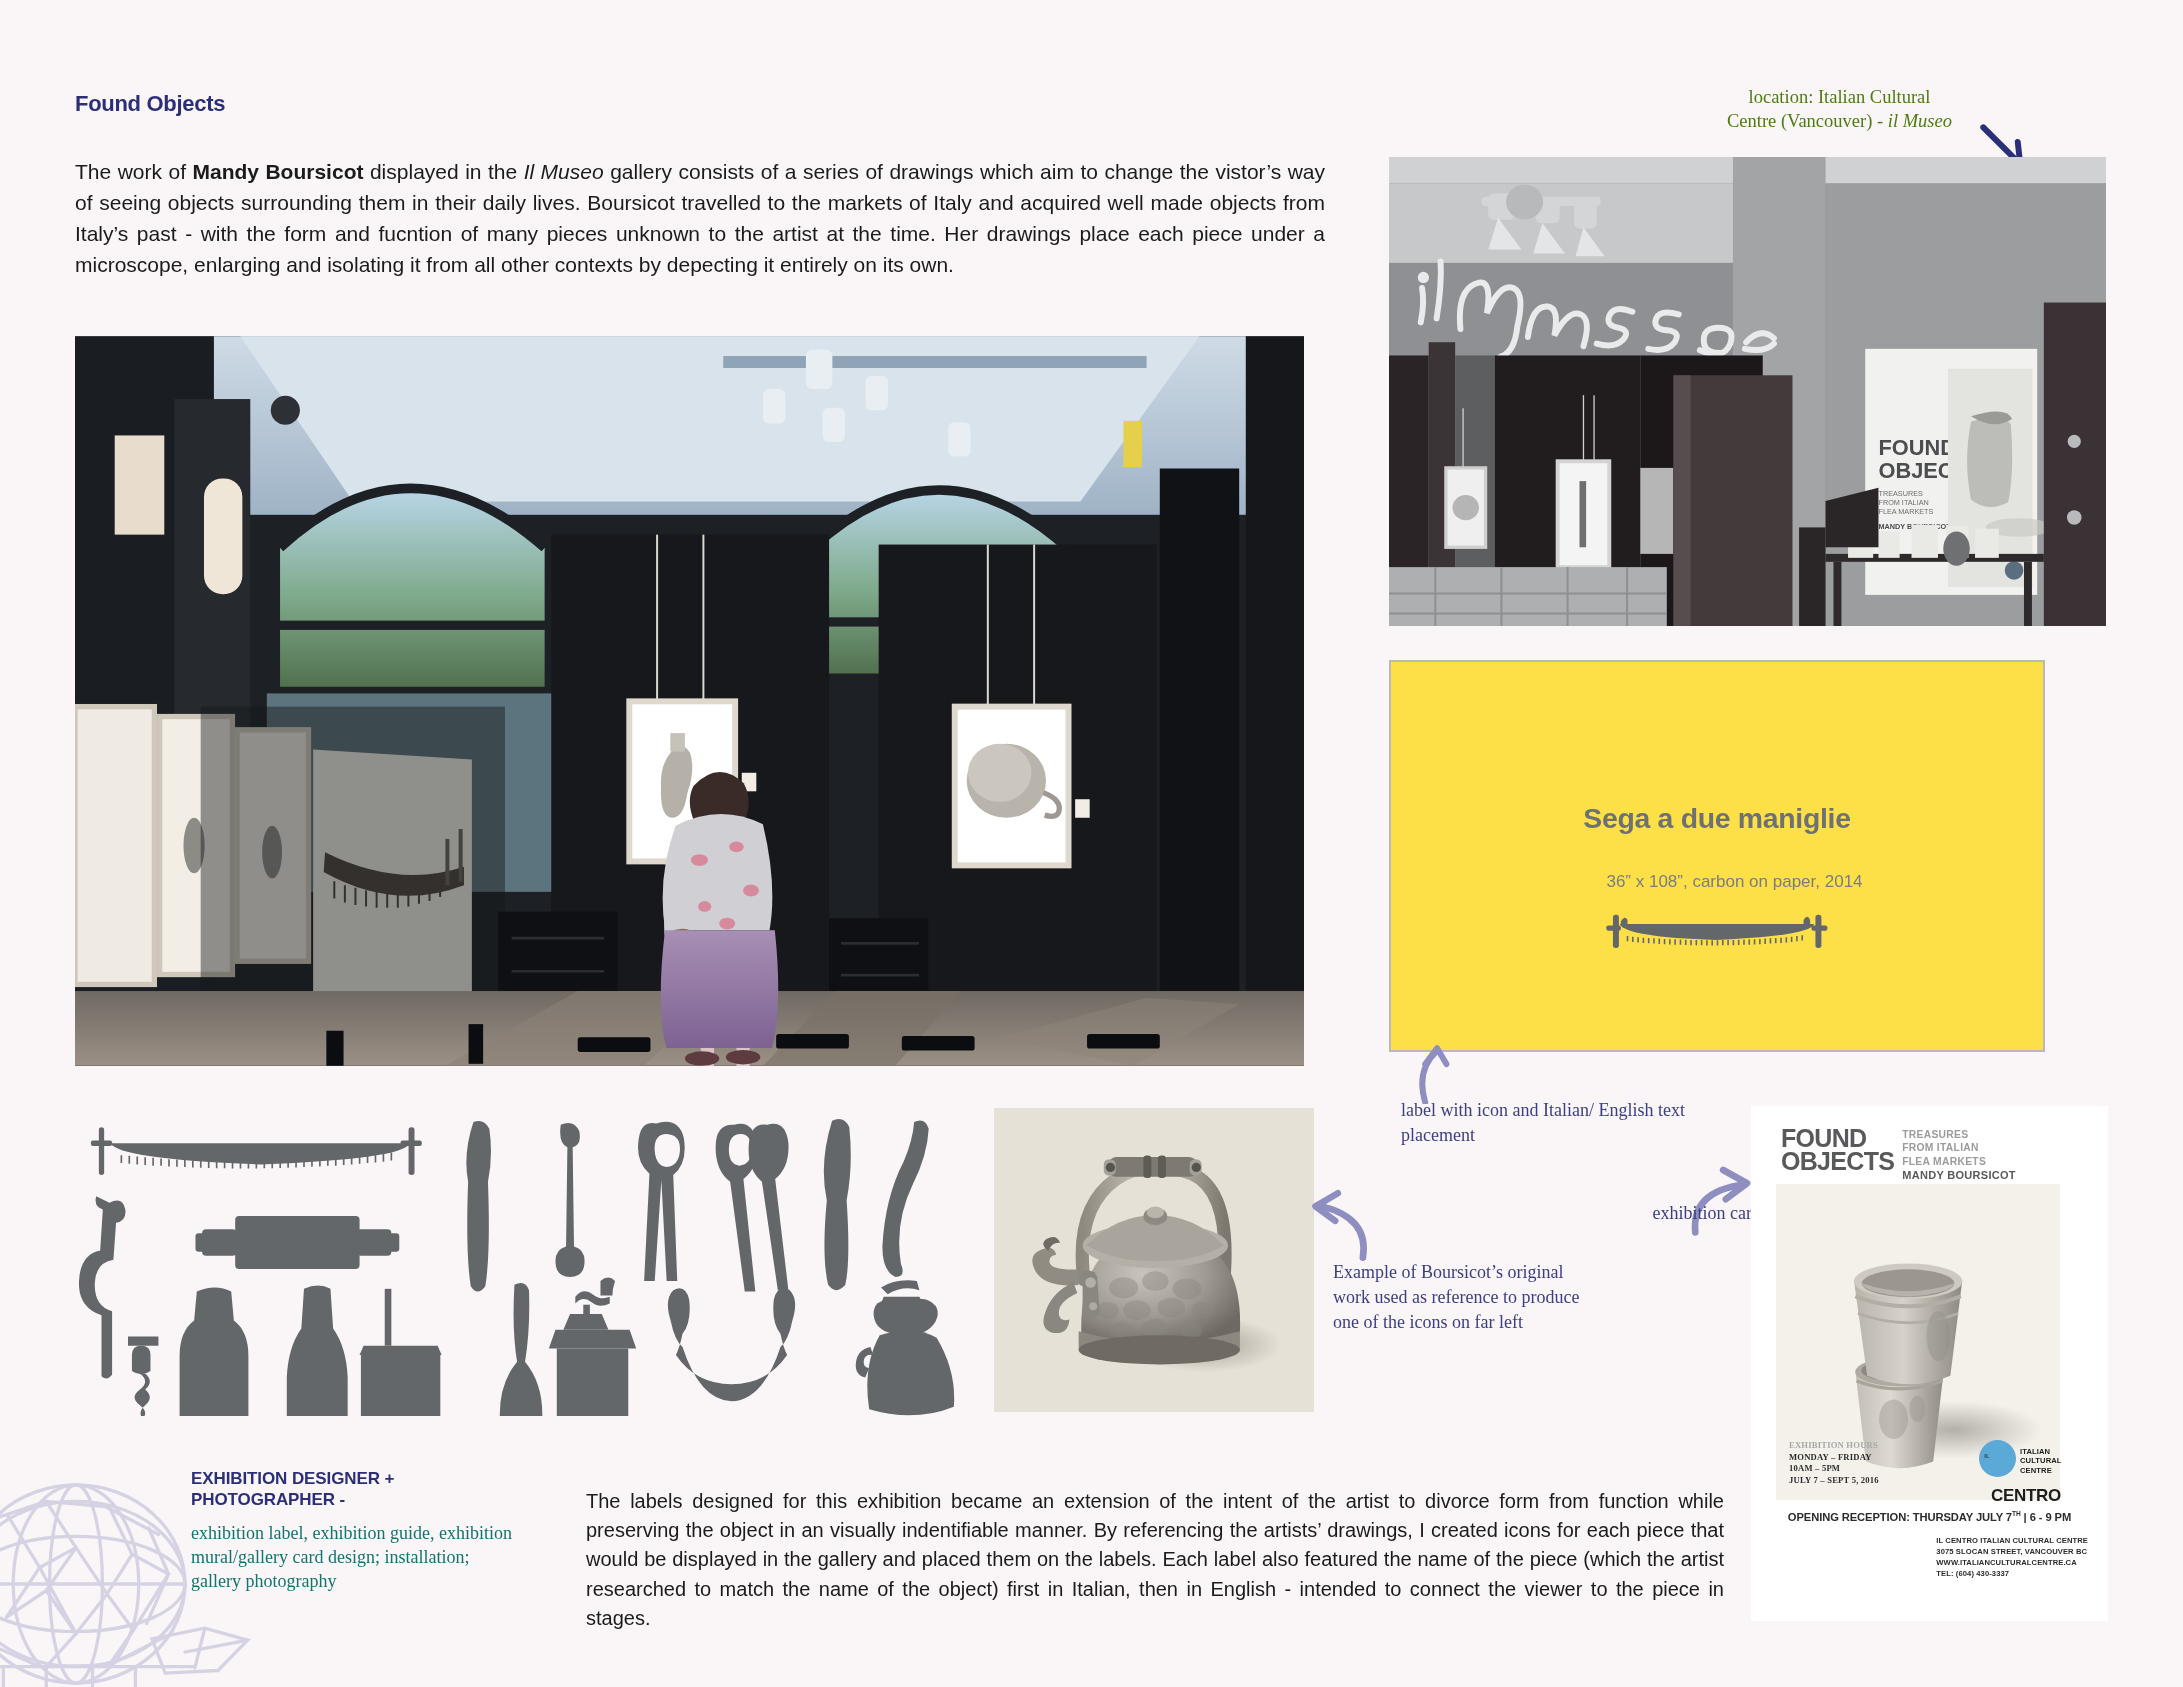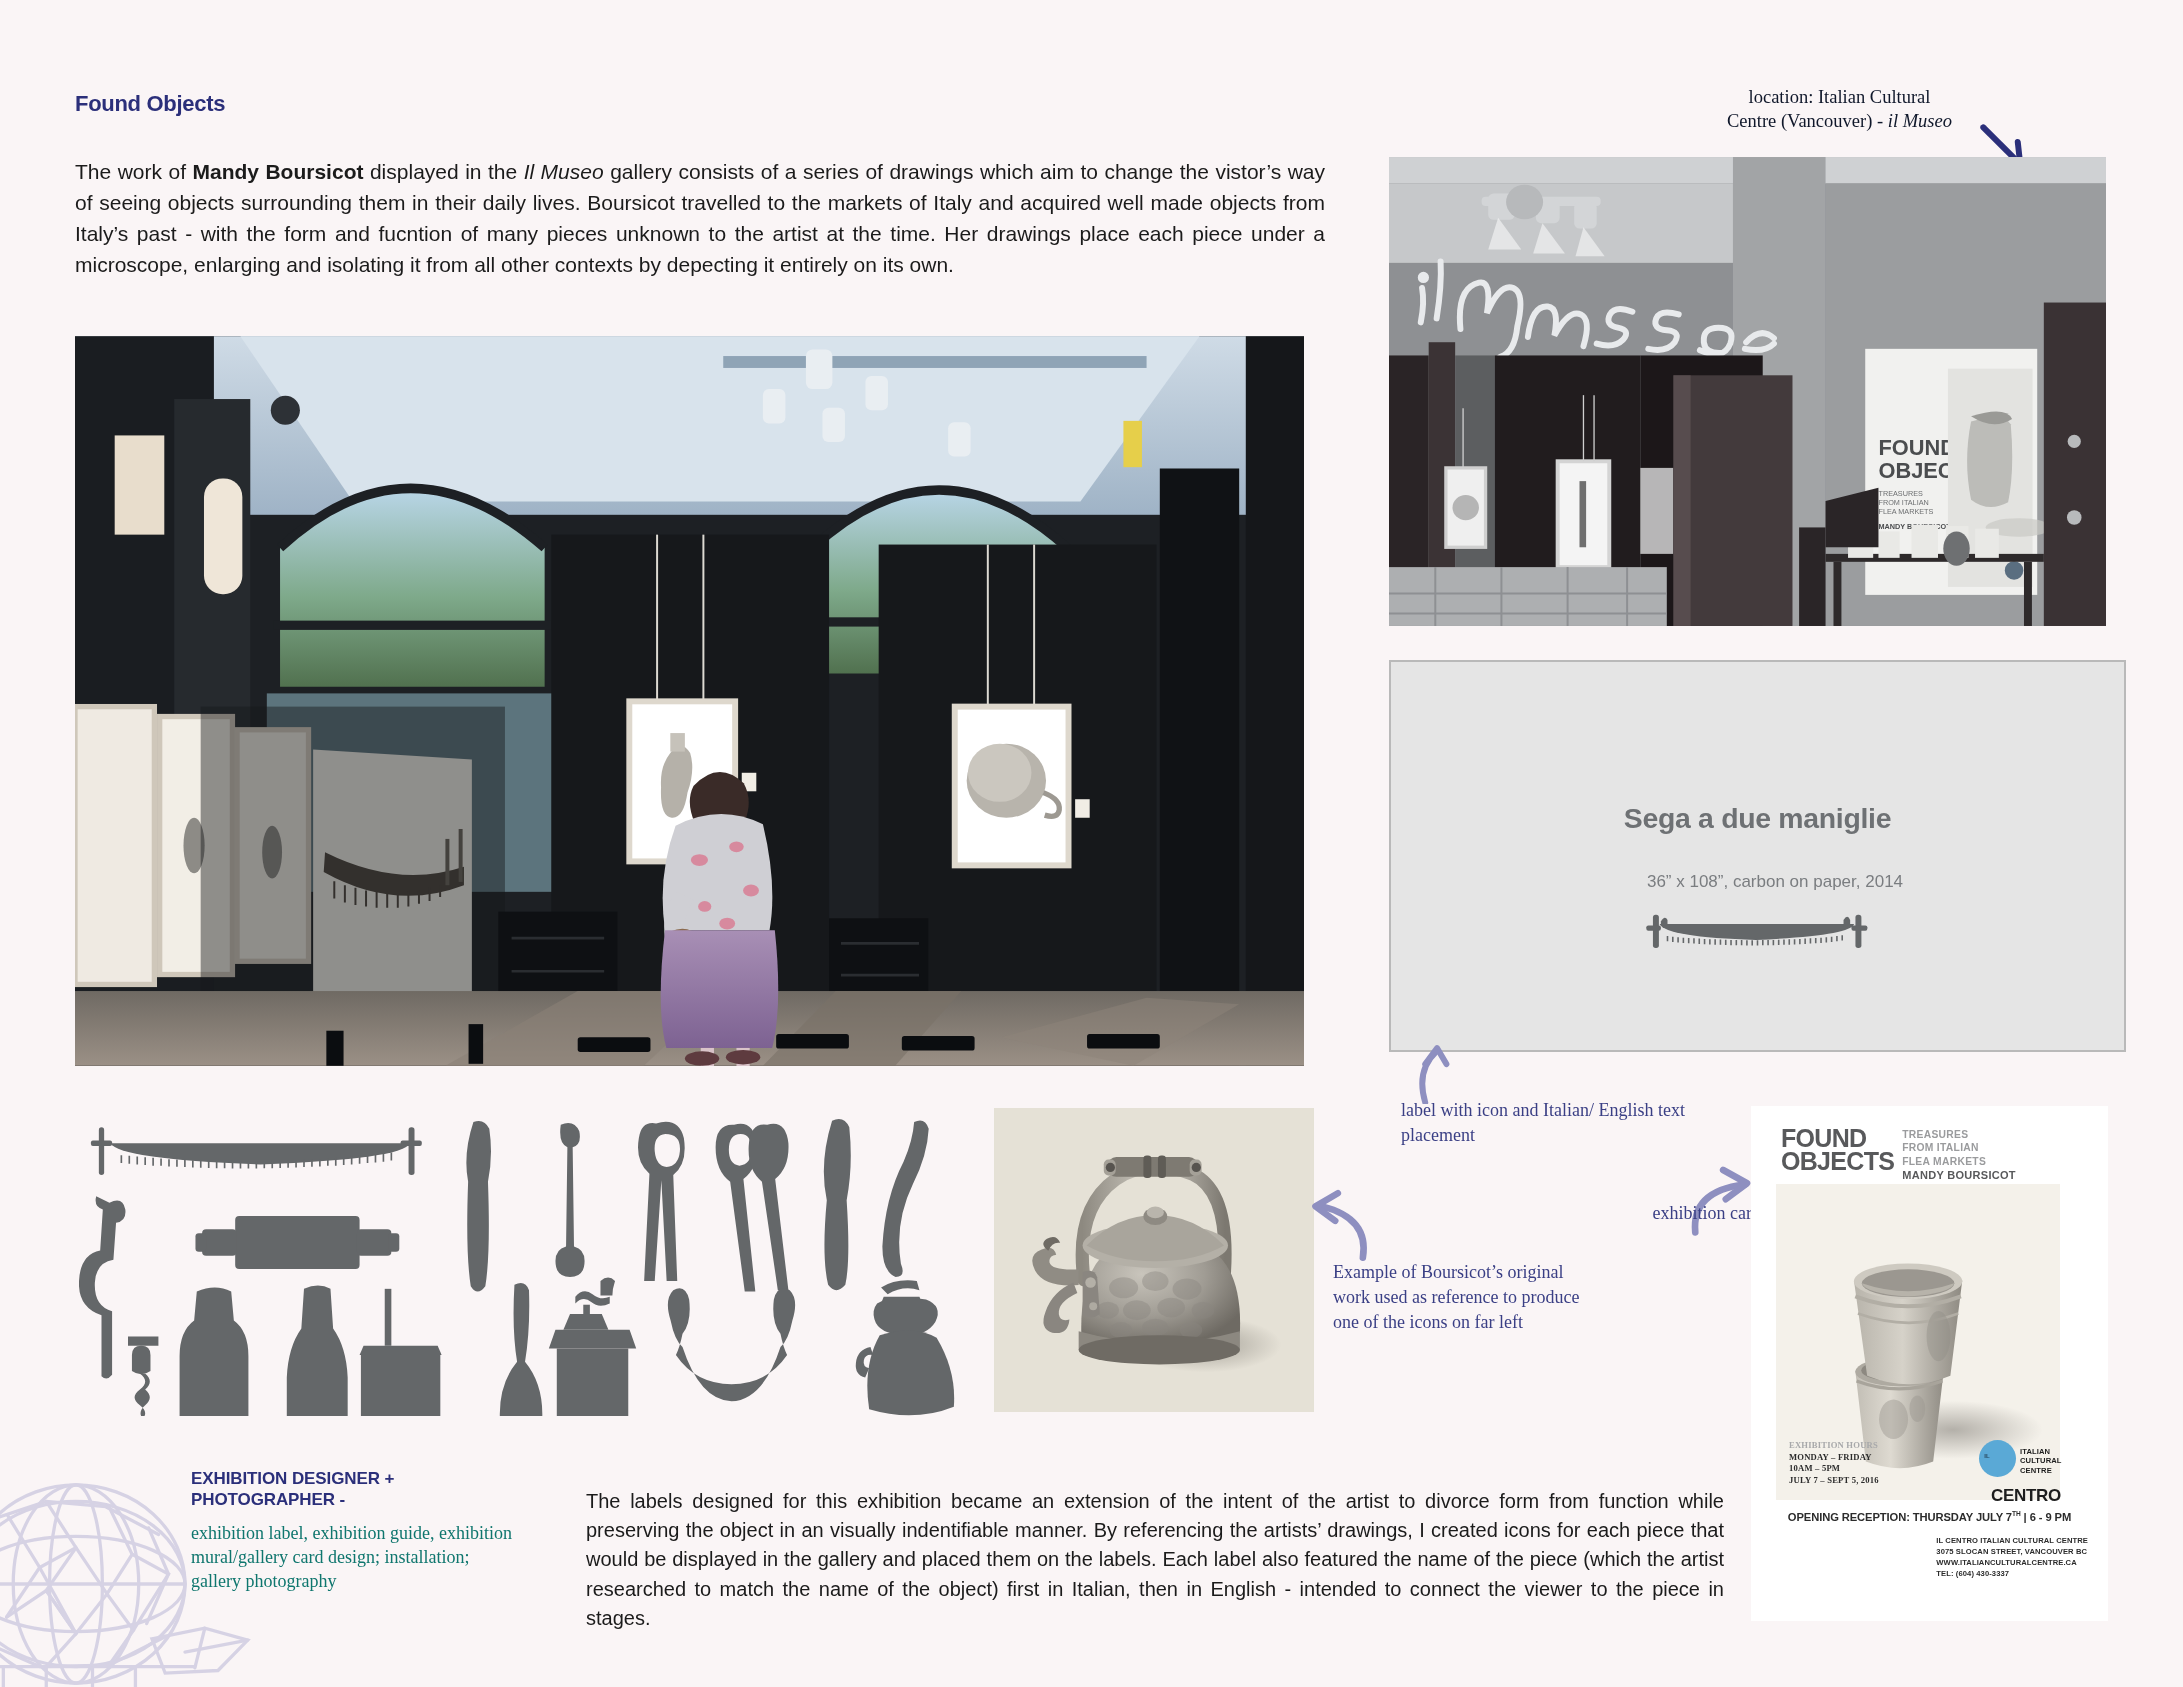--- a/index.html
+++ b/index.html
@@ -37,30 +37,30 @@
   }
   .photo-sm{
     position:absolute;left:1389px;top:157px;width:717px;height:469px;
     overflow:hidden;background:#6d6f72;
   }
 
   
   .loc-note{
     position:absolute;left:1694px;top:85px;width:291px;
     font-family:"Liberation Serif", serif;
-    font-size:18.5px;line-height:1.32;color:#0f172a;text-align:center;
+    font-size:18.5px;line-height:1.32;color:#4d7c0f;text-align:center;
   }
   .loc-note i{font-style:italic;}
   .arrow-loc{position:absolute;left:1978px;top:122px;width:53px;height:53px;}
   .star-mark{position:absolute;left:2005px;top:157px;width:42px;height:42px;}
 
   
   .label-card{
-    position:absolute;left:1389px;top:660px;width:737px;height:392px;
-    background:#e5e5e5;border:2px solid #b9b9b9;
+    position:absolute;left:1389px;top:660px;width:656px;height:392px;
+    background:#fde047;border:2px solid #b9b9b9;
     box-sizing:border-box;
   }
   .label-card .lc-title{
     position:absolute;left:0;right:0;top:140px;text-align:center;
     font-size:28.4px;font-weight:bold;color:#6e7174;letter-spacing:-0.3px;
   }
   .label-card .lc-sub{
     position:absolute;left:0;right:0;top:177px;text-align:center;
     font-family:"Liberation Serif", serif;font-style:italic;
     font-size:22px;color:#6e7174;

